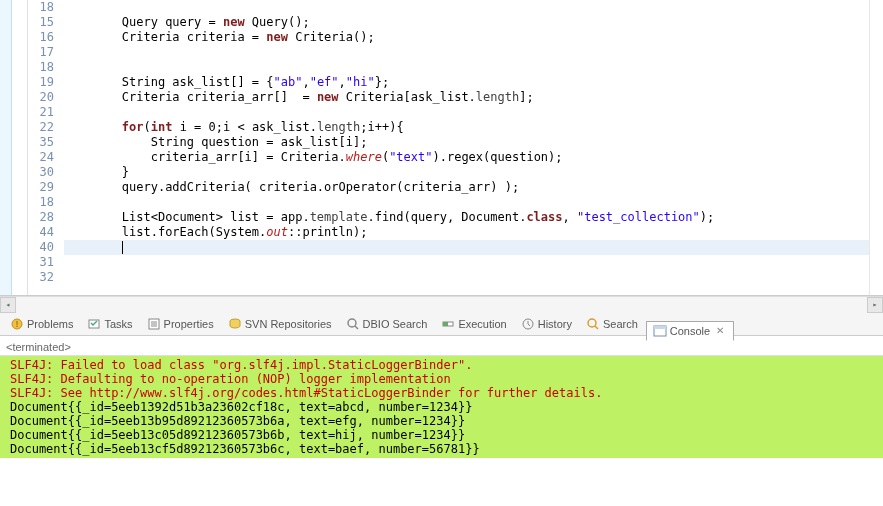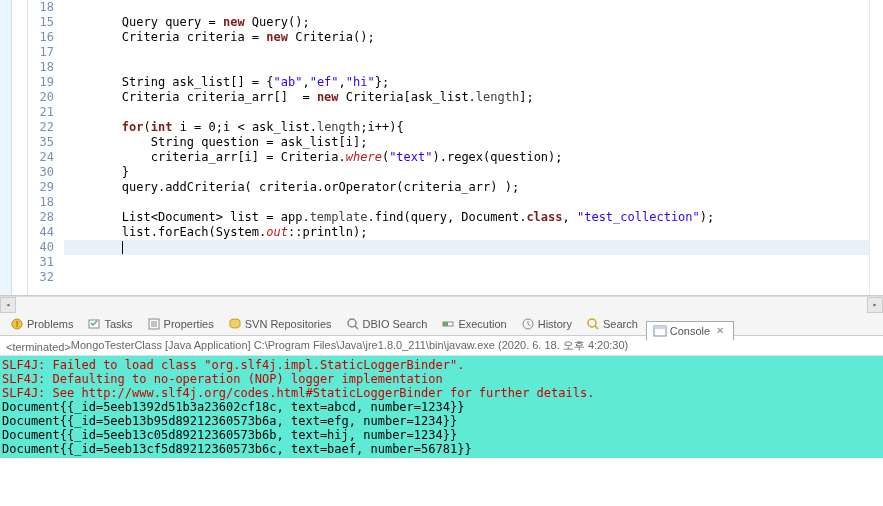--- a/index.html
+++ b/index.html
@@ -19,21 +19,21 @@
 .cursor { border-left: 1px solid #000; display: inline-block; height: 13px; vertical-align: middle; }
 .hscroll { height: 16px; background: #f0f0f0; border-top: 1px solid #ddd; position: relative; display: flex; align-items: center; }
 .hscroll-btn { width: 16px; height: 16px; background: #e8e8e8; border: 1px solid #ccc; display: flex; align-items: center; justify-content: center; font-size: 8px; color: #666; }
 .hscroll-track { flex: 1; height: 16px; background: #f5f5f5; }
 .tabs-bar { height: 24px; background: #f5f5f5; border-bottom: 1px solid #ccc; display: flex; align-items: center; padding: 0 4px; gap: 2px; }
 .tab { display: flex; align-items: center; gap: 3px; padding: 2px 6px; color: #555; font-family: Tahoma, sans-serif; font-size: 11px; cursor: pointer; }
 .tab.active { background: #fff; border: 1px solid #aaa; border-bottom: 1px solid #fff; position: relative; top: 7px; }
 .tab-icon { width: 14px; height: 14px; display: inline-flex; align-items: center; justify-content: center; }
 .tab-close { width: 14px; height: 14px; font-size: 10px; color: #888; display: flex; align-items: center; justify-content: center; }
 .console-status { height: 20px; background: #fff; border-bottom: 1px solid #e0e0e0; font-family: Tahoma, sans-serif; font-size: 11px; color: #666; padding: 2px 6px; display: flex; align-items: flex-end; }
-.console-body { background: #5eead4; padding: 2px 2px; font-family: Consolas, monospace; font-size: 12px; line-height: 14px; white-space: pre; }
+.console-body { background: #bef264; padding: 2px 10px; font-family: Consolas, monospace; font-size: 12px; line-height: 14px; white-space: pre; }
 .err { color: #cc0000; }
 .outline-strip { position: absolute; right: 0; top: 0; width: 14px; height: 100%; background: #fff; border-left: 1px solid #e8e8e8; }
 </style>
 </head>
 <body>
 
 <div class="editor-area">
   <div class="left-margin"></div>
   <div class="ruler"></div>
   <div class="gutter" id="gutter">
@@ -148,15 +148,14 @@
           <rect x="1" y="2" width="12" height="3" fill="#c8d8e8"></rect>
         </svg>
       </span>
       <span>Console</span>
       <span class="tab-close">✕</span>
     </div>
   </div>
 
 <div class="console-status">
   <span>&lt;terminated&gt;</span>
-    <span> MongoTesterClass [Java Application] C:\Program Files\Java\jre1.8.0_211\bin\javaw.exe (2020. 6. 18. 오후 4:20:30)</span>
 </div>
 <div class="console-body" id="console"><div class="err">SLF4J: Failed to load class "org.slf4j.impl.StaticLoggerBinder".</div><div class="err">SLF4J: Defaulting to no-operation (NOP) logger implementation</div><div class="err">SLF4J: See http://www.slf4j.org/codes.html#StaticLoggerBinder for further details.</div><div>Document{{_id=5eeb1392d51b3a23602cf18c, text=abcd, number=1234}}</div><div>Document{{_id=5eeb13b95d89212360573b6a, text=efg, number=1234}}</div><div>Document{{_id=5eeb13c05d89212360573b6b, text=hij, number=1234}}</div><div>Document{{_id=5eeb13cf5d89212360573b6c, text=baef, number=56781}}</div></div>
 
 </body></html>

